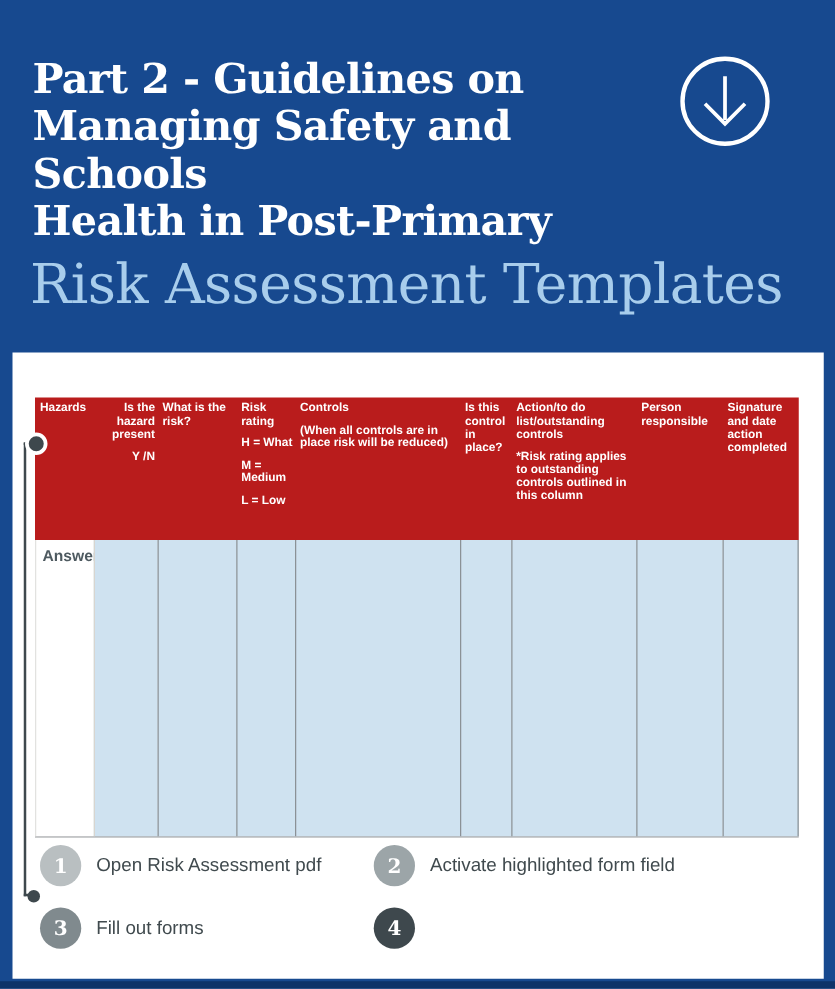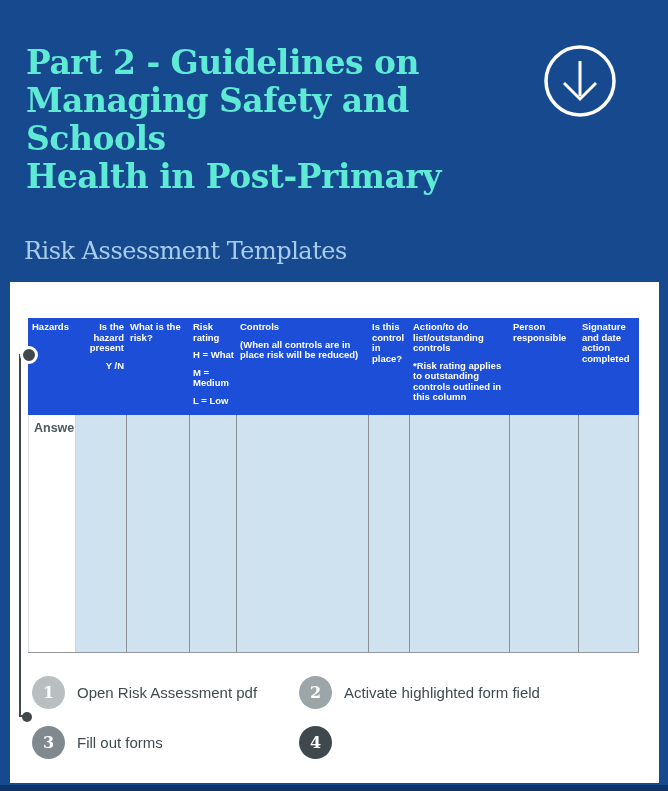--- a/index.html
+++ b/index.html
@@ -10,47 +10,47 @@
     overflow:hidden;
     font-family:"Liberation Sans", sans-serif;
   }
   .page-bottom-edge{
     position:absolute;left:0;bottom:0;width:668px;height:6px;
     background:#0E3368;
   }
   
   .title{
     position:absolute;left:26px;top:44px;width:470px;
-    color:#5eead4;
+    color:#ffffff;
     font-family:"DejaVu Serif", serif;
     font-weight:bold;
     font-size:33px;line-height:38px;
     letter-spacing:-0.5px;
   }
   .subtitle{
-    position:absolute;left:24px;top:232px;
+    position:absolute;left:24px;top:209px;
     color:#A8CDEC;
     font-family:"DejaVu Serif", serif;
-    font-size:24px;line-height:38px;
+    font-size:44px;line-height:38px;
     letter-spacing:-0.5px;
   }
   .dl-icon{position:absolute;left:542px;top:43px;cursor:pointer;}
   
   .panel{
     position:absolute;left:10px;top:282px;width:649px;height:501px;
     background:#FFFFFF;
   }
   
   .rtable{
     position:absolute;left:28px;top:318px;width:611px;
   }
   .thead{
     display:flex;flex-direction:row;
-    width:611px;height:97px;
-    background:#1d4ed8;
+    width:611px;height:114px;
+    background:#b91c1c;
     box-sizing:border-box;
   }
   .th{
     box-sizing:border-box;
     padding:4px 2px 0 4px;
     color:#FFFFFF;
     font-weight:bold;
     font-size:9.5px;line-height:10.5px;
   }
   .th .hp{margin:0 0 7px 0;}

